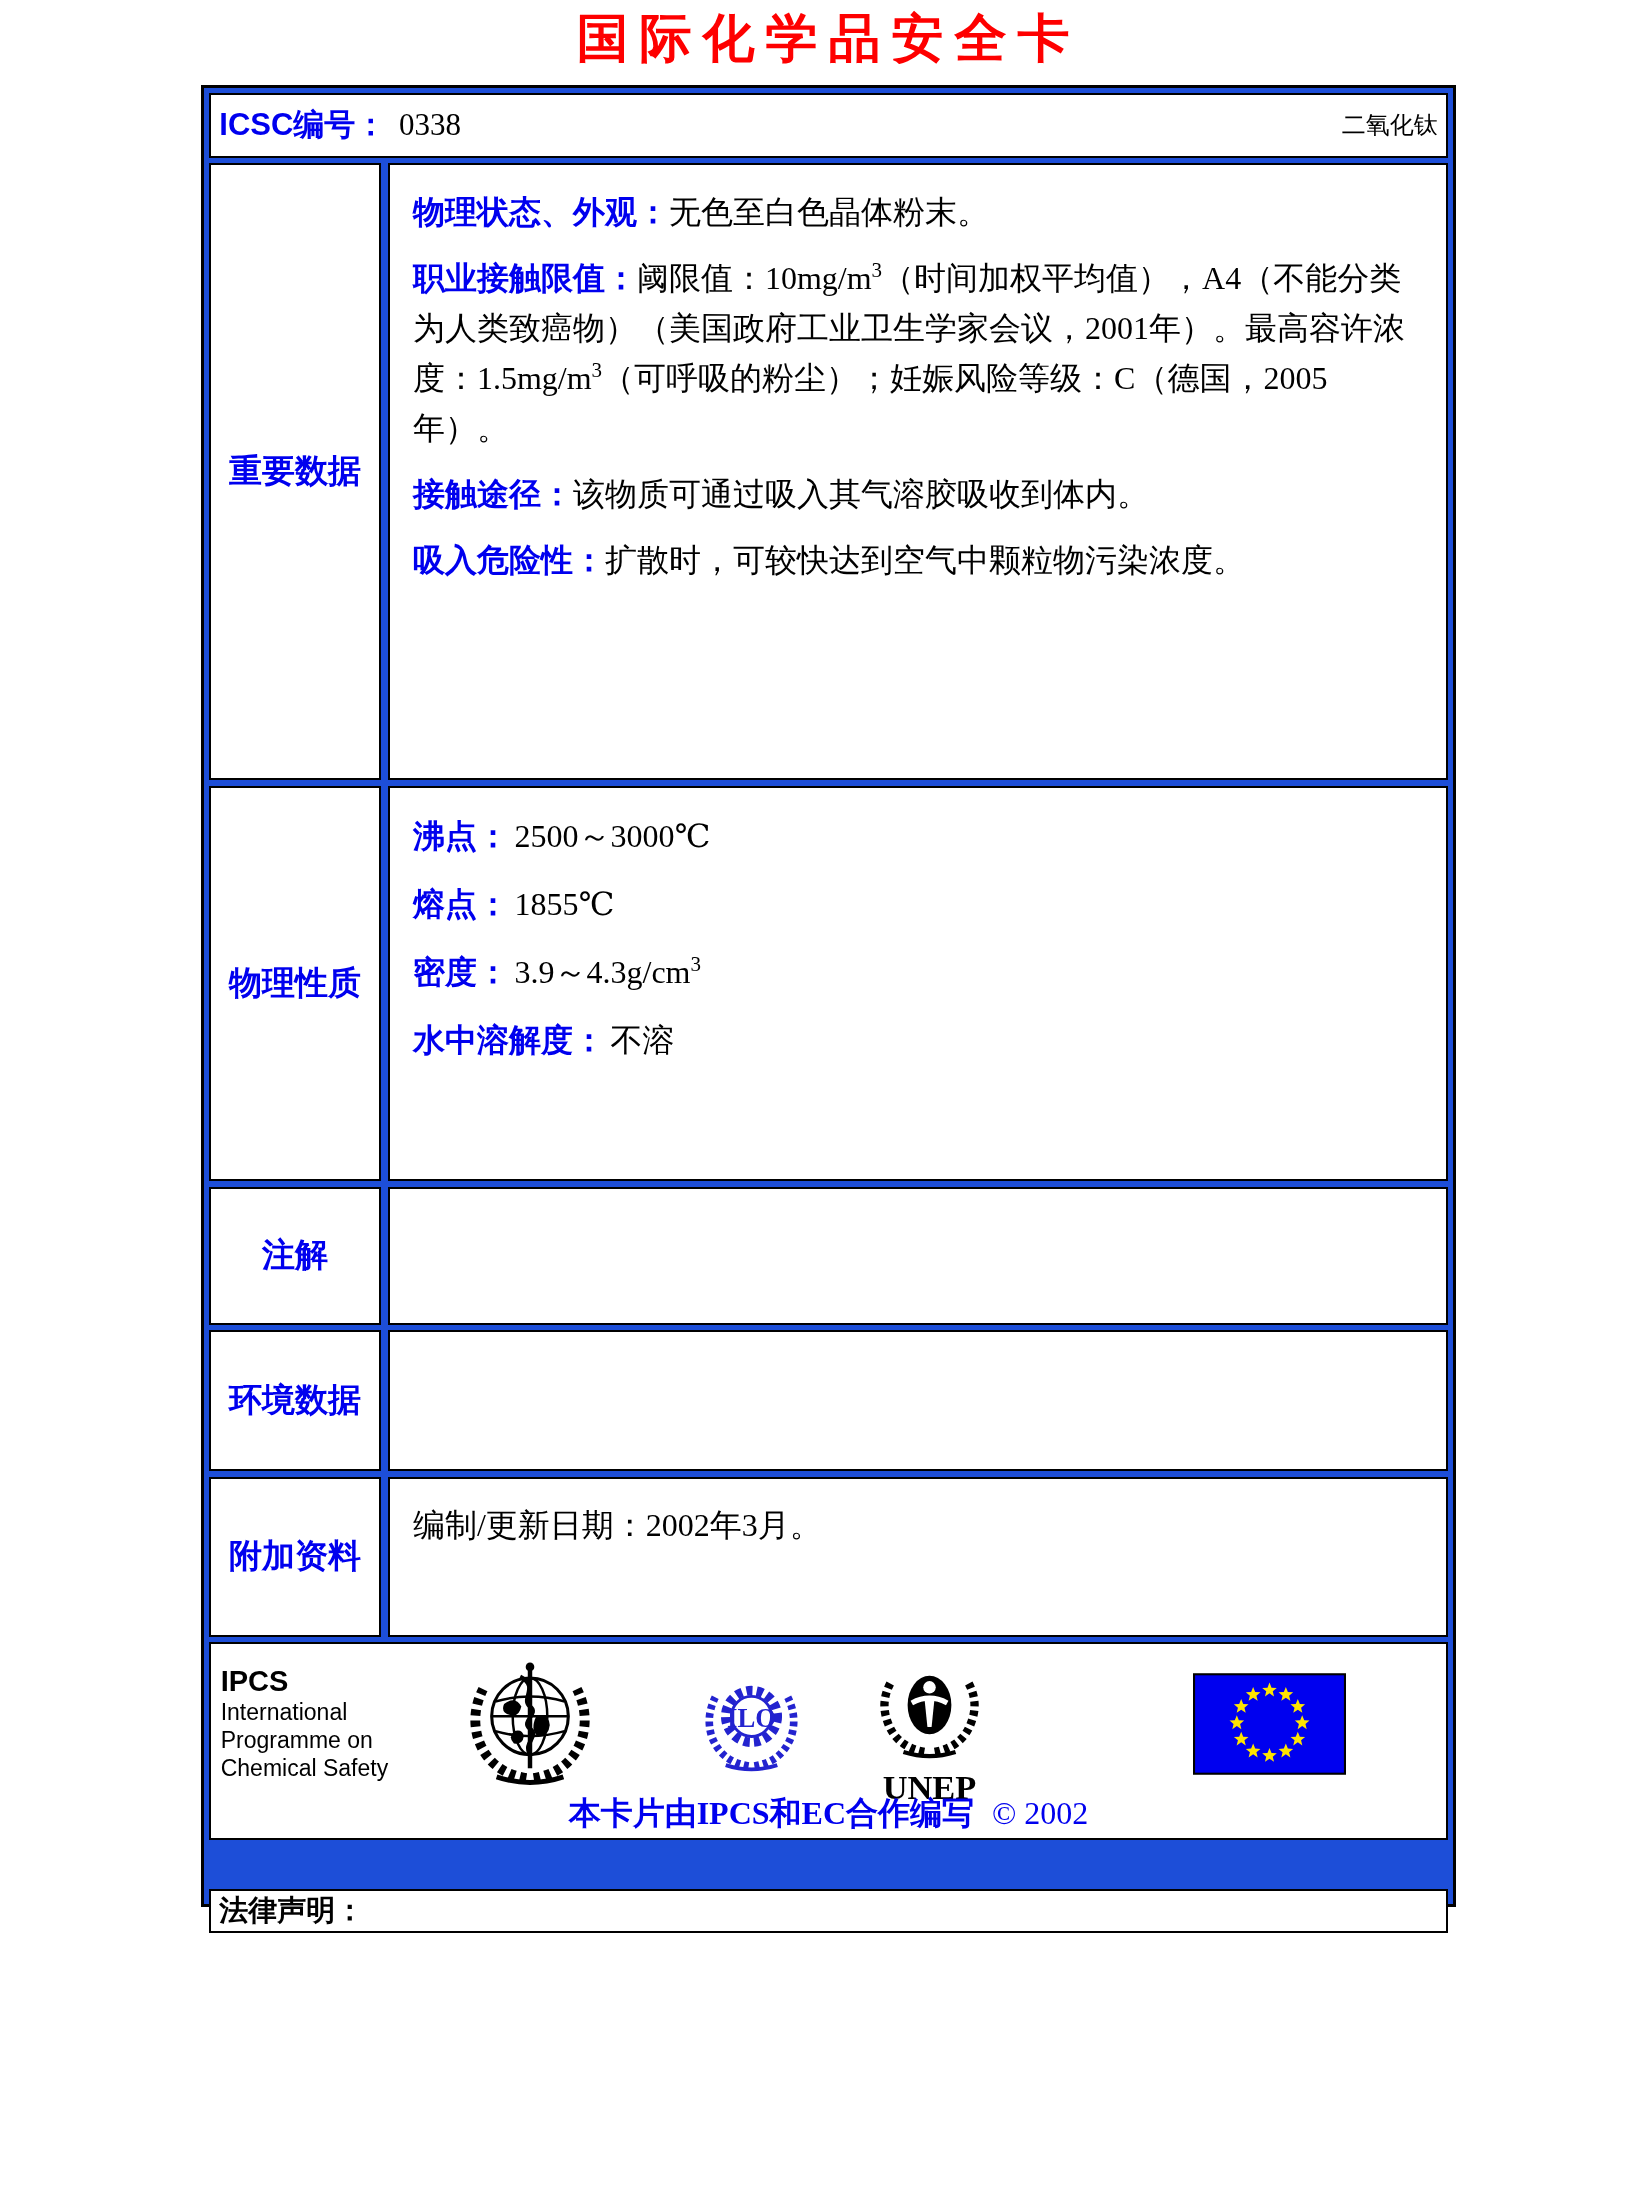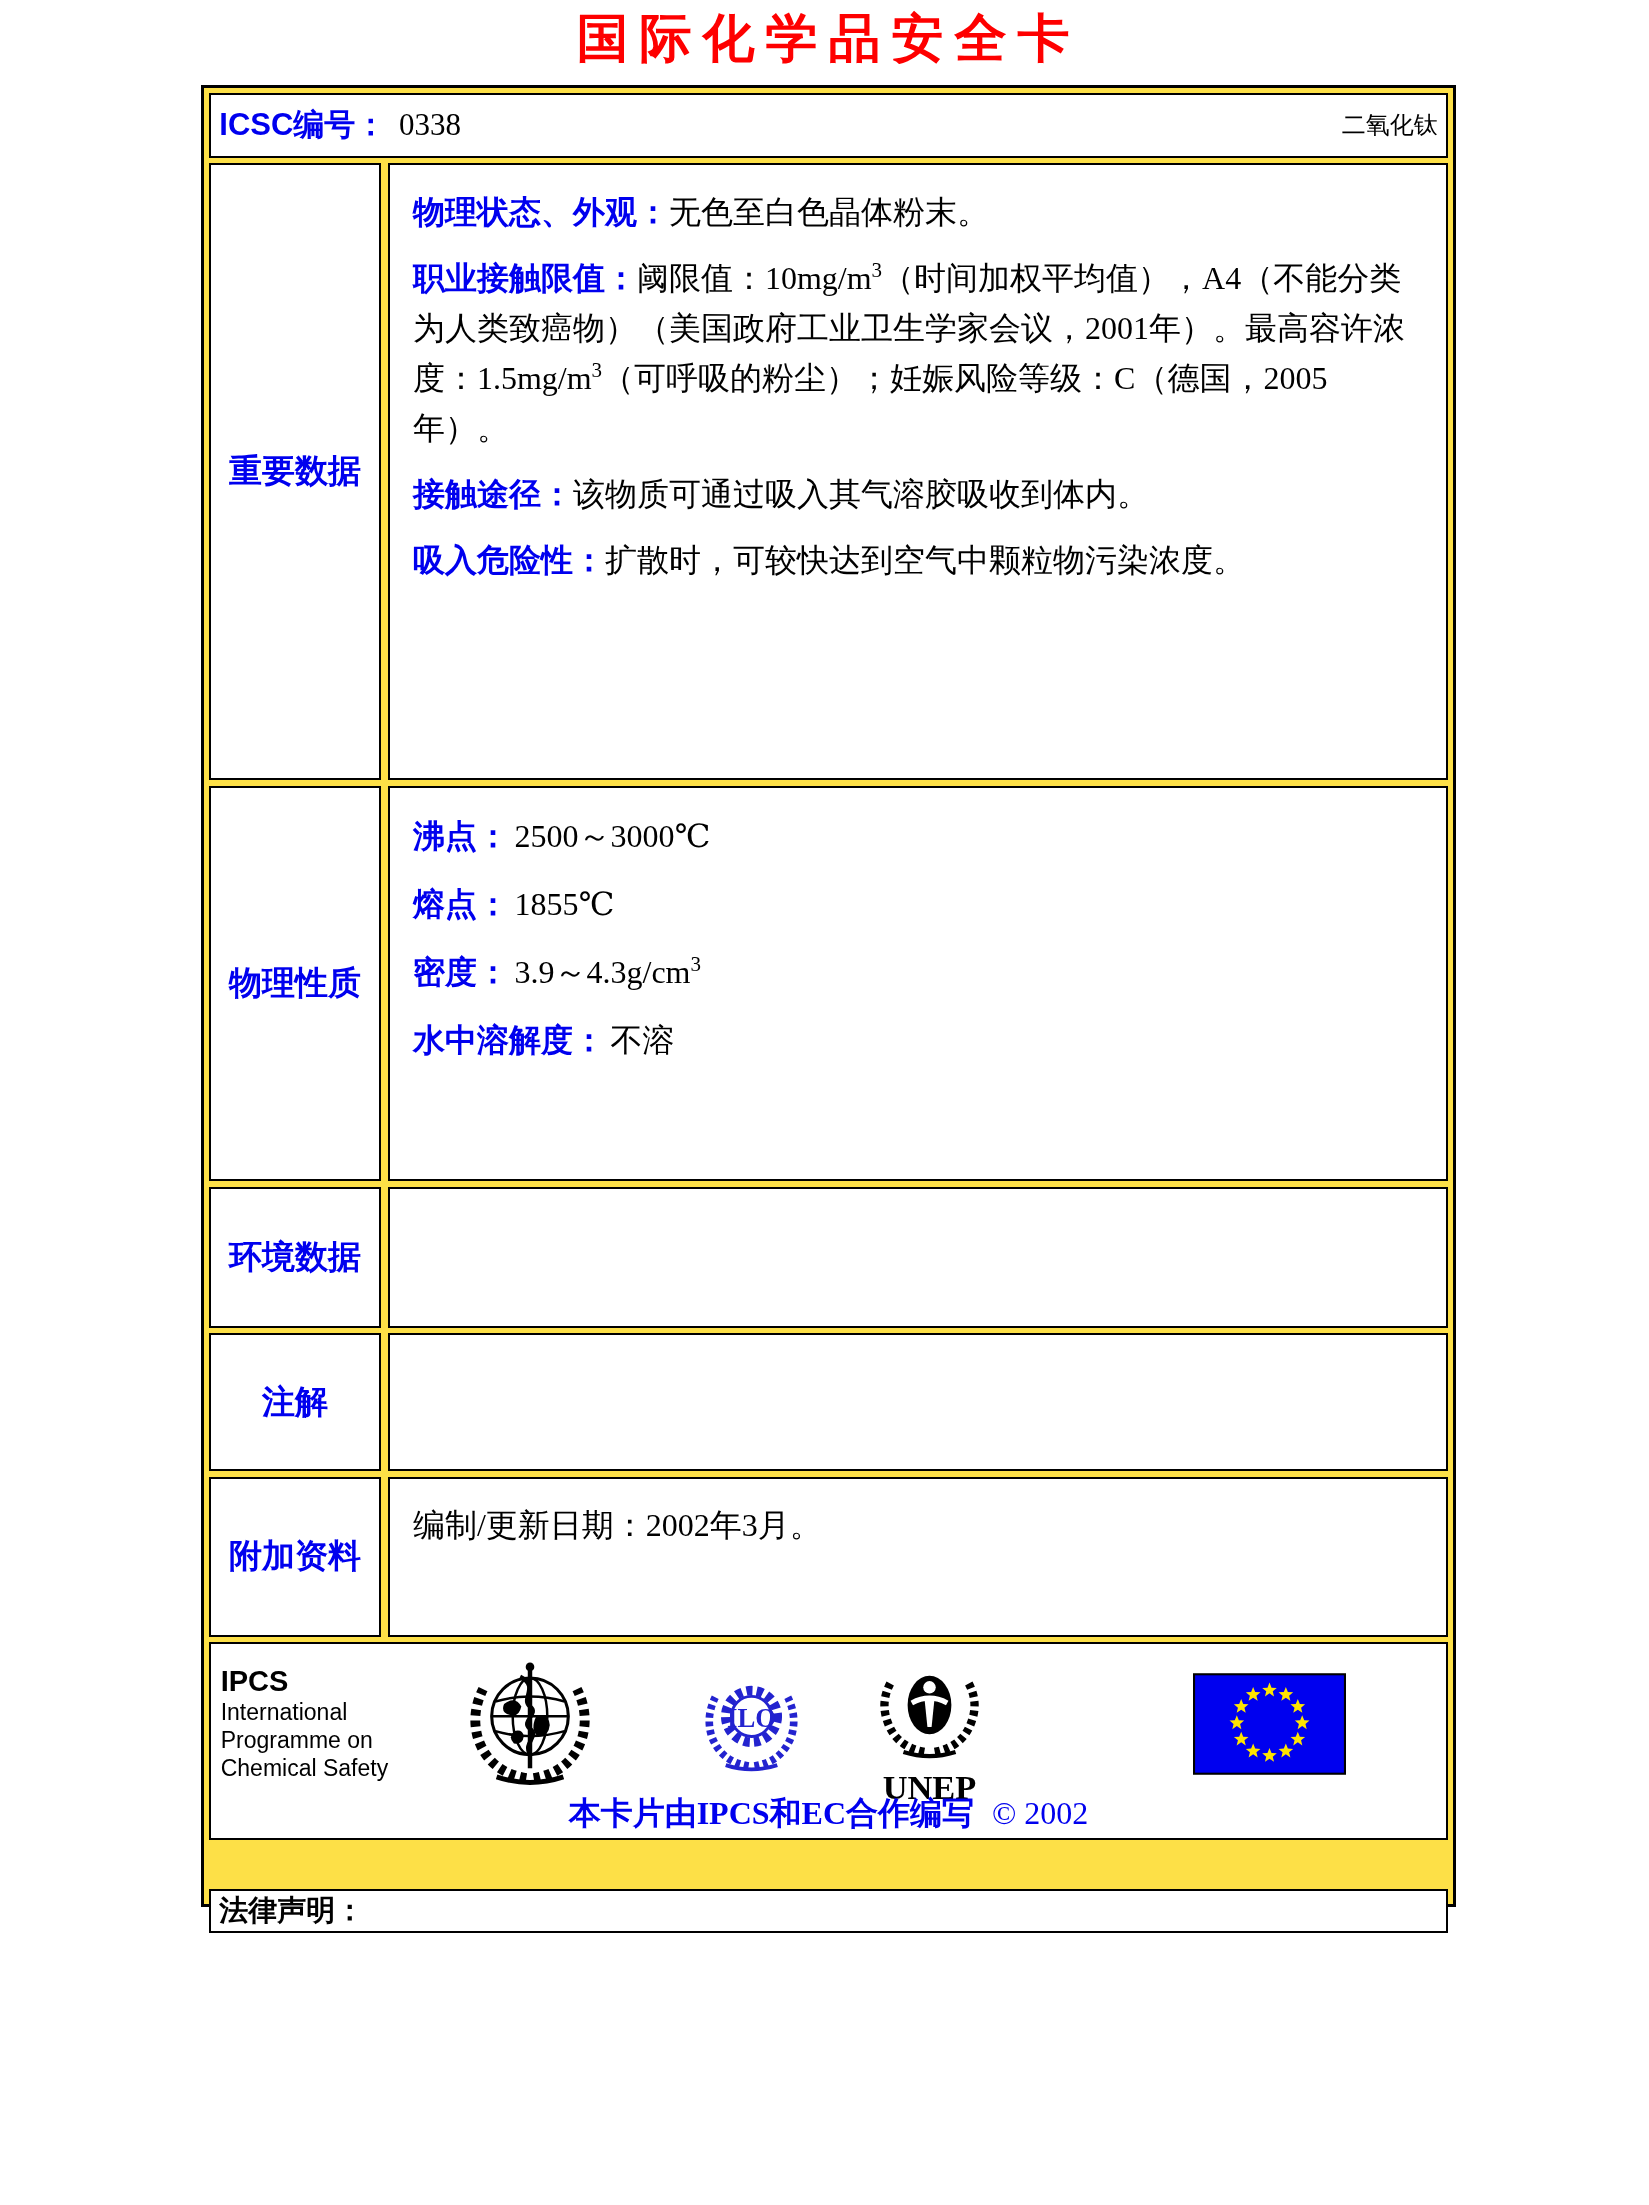--- a/index.html
+++ b/index.html
@@ -5,21 +5,21 @@
   html,body { margin:0; padding:0; background:#ffffff; }
   body { width:1649px; height:2205px; position:relative;
          font-family:"Liberation Serif","DejaVu Serif",serif; color:#000; }
 
   .page-title { position:absolute; left:201px; top:4.2px; width:1255px;
     text-align:center; color:#fe0000; font-weight:bold; font-size:52px;
     letter-spacing:11px; font-family:"Liberation Serif","DejaVu Serif",serif; }
 
   .card { position:absolute; left:201px; top:85px; width:1255px; height:1822px;
     border:3.5px solid #000; box-sizing:border-box; display:flex;
-    flex-direction:column; gap:5.6px; padding:4.9px; background:#fde047; }
+    flex-direction:column; gap:5.6px; padding:4.9px; background:#1d4ed8; }
 
   .cell { border:2.1px solid #000; box-sizing:border-box; background:#fff; }
   .row  { display:flex; gap:7px; }
 
   
   .header-row { height:65px; flex:none; display:flex; align-items:center;
     justify-content:space-between; padding:0 8.4px; }
   .icsc-label { color:#0000ee; font-weight:bold; font-size:31px;
     font-family:"Liberation Sans","DejaVu Sans",sans-serif; }
   .icsc-number { font-size:31px; margin-left:12.6px; }
@@ -92,27 +92,27 @@
   <div class="row r3">
     <div class="cell label-cell">物理性质</div>
     <div class="cell content-cell">
       <p class="prop-line"><span class="blabel">沸点：</span><span class="val">2500～3000℃</span></p>
       <p class="prop-line"><span class="blabel">熔点：</span><span class="val">1855℃</span></p>
       <p class="prop-line"><span class="blabel">密度：</span><span class="val">3.9～4.3g/cm</span><sup class="s3">3</sup></p>
       <p class="prop-line"><span class="blabel">水中溶解度：</span><span class="val">不溶</span></p>
     </div>
   </div>
 
+  <div class="row r5">
+    <div class="cell label-cell">注解</div>
+    <div class="cell content-cell"></div>
+  </div>
+
   <div class="row r4">
     <div class="cell label-cell">环境数据</div>
-    <div class="cell content-cell"></div>
-  </div>
-
-  <div class="row r5">
-    <div class="cell label-cell">注解</div>
     <div class="cell content-cell"></div>
   </div>
 
   <div class="row r6">
     <div class="cell label-cell">附加资料</div>
     <div class="cell content-cell">
       <p>编制/更新日期：2002年3月。</p>
     </div>
   </div>
 

